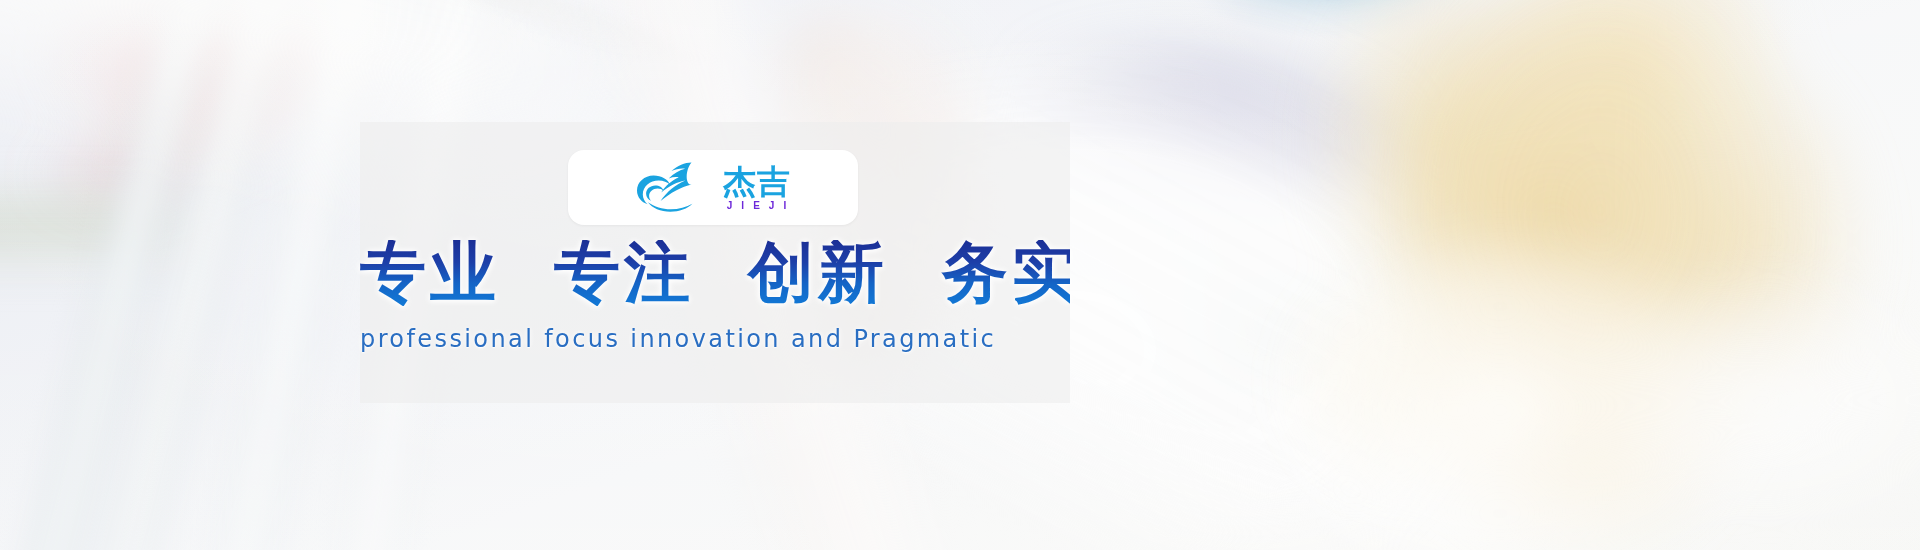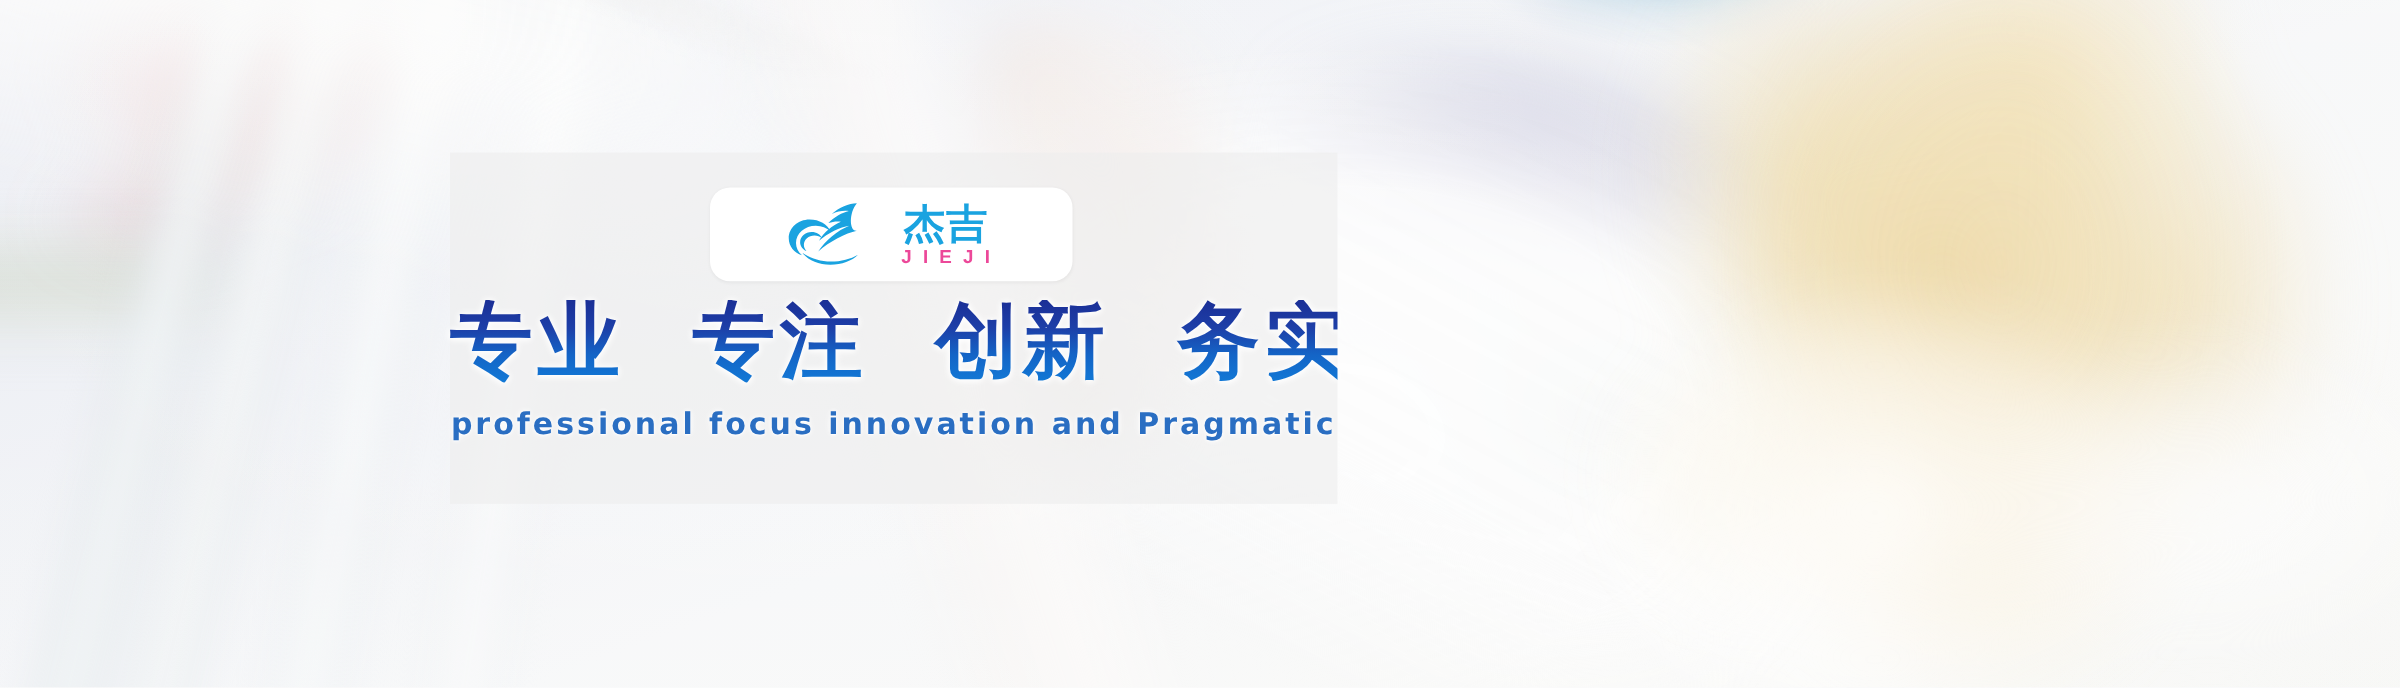--- a/index.html
+++ b/index.html
@@ -245,23 +245,23 @@
   .logo-cn {
     font-family: "DejaVu Sans", "Liberation Sans", sans-serif;
     font-size: 33px;
     font-weight: 700;
     color: #1aa3e0;
     letter-spacing: 1px;
     line-height: 1;
   }
   .logo-en {
     font-family: "Liberation Sans", sans-serif;
-    font-size: 15px;
+    font-size: 10px;
     font-weight: 700;
-    color: #ec4899;
+    color: #6d28d9;
     letter-spacing: 9px;
     margin-top: 3px;
     margin-left: 8px;
     line-height: 1;
   }
 
   
   .headline {
     position: absolute;
     left: 0;
@@ -282,24 +282,24 @@
     filter: drop-shadow(0 0 3px rgba(255,255,255,0.95))
             drop-shadow(0 1px 2px rgba(255,255,255,0.8));
   }
 
   
   .subtitle {
     position: absolute;
     left: 0;
     top: 205px;
     width: 710px;
-    text-align: center;
+    text-align: left;
     font-family: "DejaVu Sans", "Liberation Sans", sans-serif;
     font-size: 24px;
-    font-weight: 700;
+    font-weight: 400;
     letter-spacing: 2.4px;
     color: #2a6ec2;
     line-height: 1;
     text-shadow:
       0 0 4px rgba(255,255,255,0.95),
       0 0 8px rgba(255,255,255,0.7),
       0 1px 1px rgba(255,255,255,0.9);
     white-space: nowrap;
   }
 </style>

